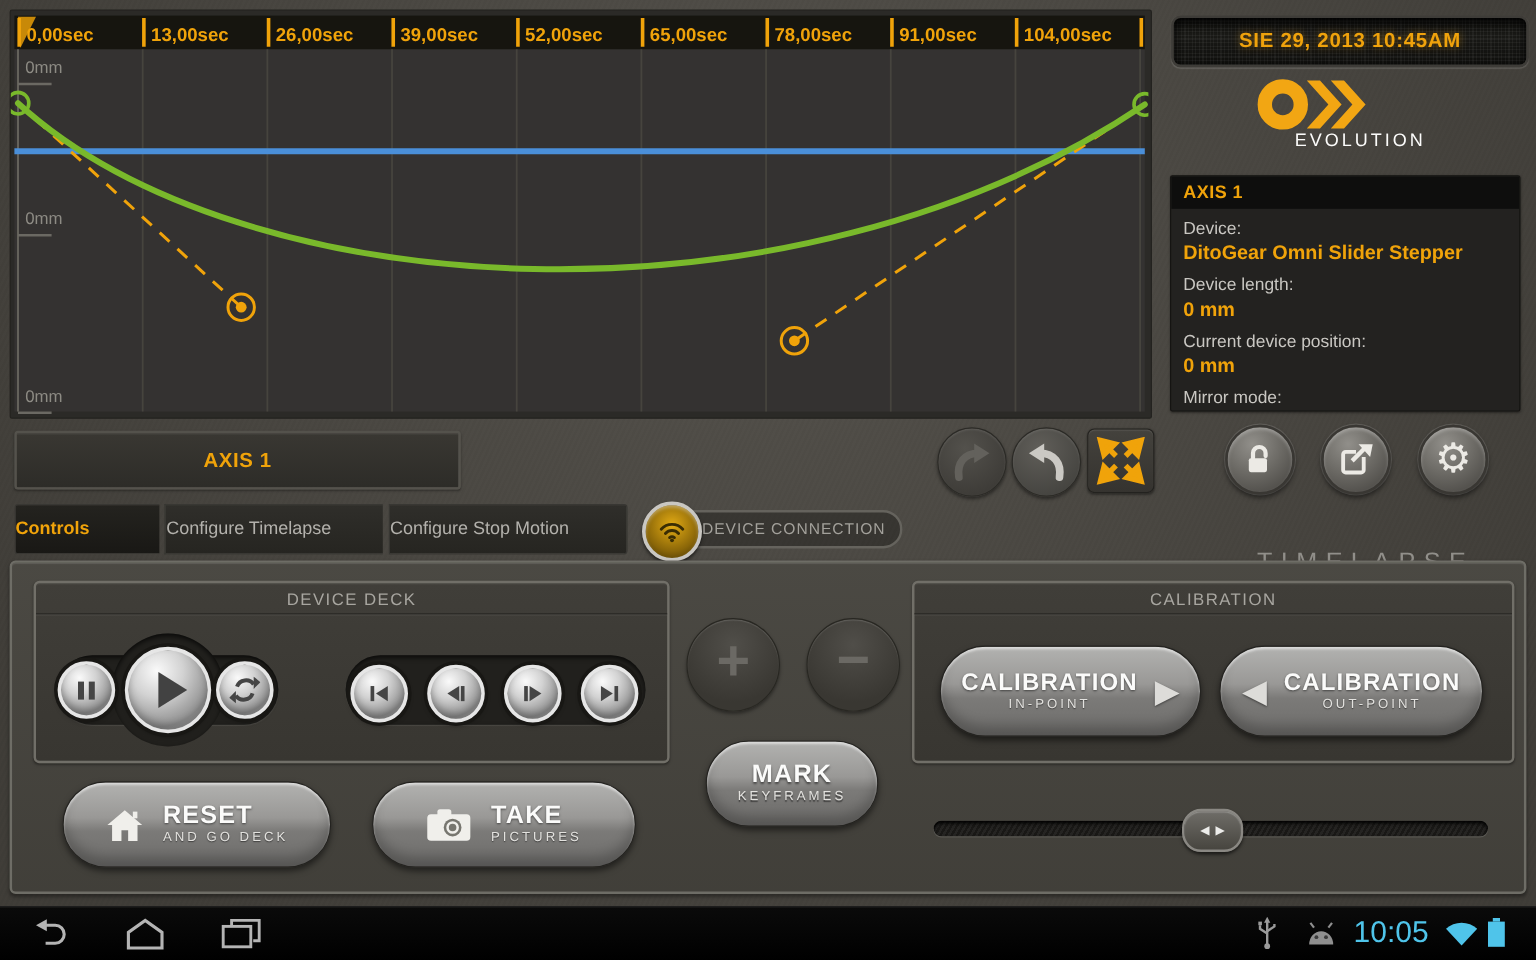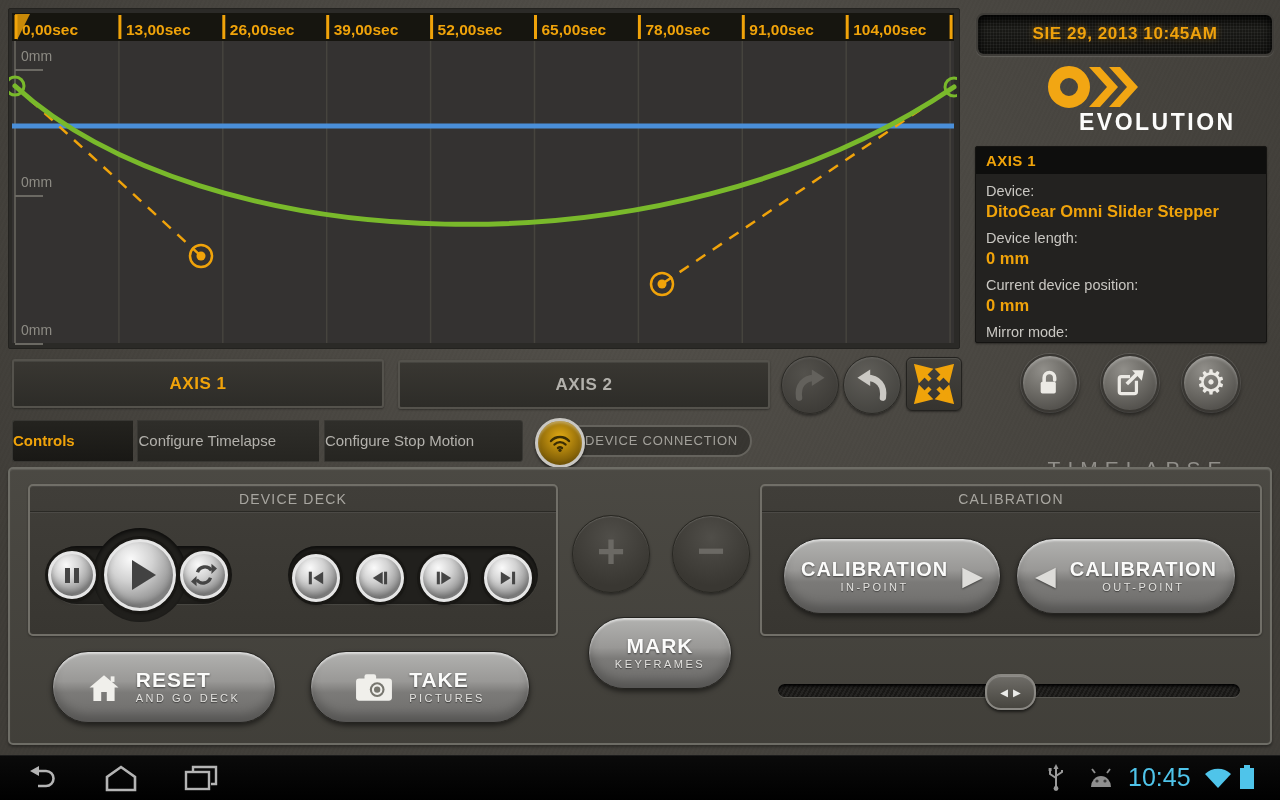--- a/index.html
+++ b/index.html
@@ -18,21 +18,21 @@
 
   
   #clock-lcd{left:976px;top:13px;width:294px;height:39px;border-radius:8px;border:2px solid #3e3c38;
     background:
       repeating-linear-gradient(0deg, rgba(255,255,255,.045) 0 1px, transparent 1px 3px),
       repeating-linear-gradient(90deg, rgba(255,255,255,.045) 0 1px, transparent 1px 3px),
       linear-gradient(#0d0d0b,#191916 35%,#0f0f0d);
     box-shadow:inset 0 3px 8px #000, 0 1px 1px rgba(255,255,255,.14);
     color:#efa20c;font-size:17px;font-weight:700;letter-spacing:.6px;text-align:center;line-height:37px;
     text-shadow:0 0 7px rgba(240,162,12,.45);}
-  #logo-text{left:1079px;top:109px;width:190px;color:#fcfcfb;font-size:23px;letter-spacing:2.5px;font-weight:700;}
+  #logo-text{left:1079px;top:109px;width:190px;color:#fcfcfb;font-size:15px;letter-spacing:2.5px;font-weight:400;}
   #axis-info{left:975px;top:146px;width:290px;height:195px;background:#232220;border:1px solid #151412;border-radius:2px;overflow:hidden;
     box-shadow:0 1px 2px rgba(0,0,0,.4);}
   #axis-info .hd{background:#0e0e0d;height:27px;line-height:27px;padding-left:10px;color:#f0a30a;font-weight:700;font-size:15px;letter-spacing:.4px;}
   #axis-info .lbl{margin:9px 16px 0 10px;color:#c9c7c2;font-size:14.5px;}
   #axis-info .val{margin:3px 0 0 10px;color:#f0a30a;font-size:16.5px;font-weight:700;}
 
   
   .axis-btn{height:45px;border:2px solid #54524c;border-radius:3px;background:linear-gradient(#393732,#2d2c28);
     box-shadow:inset 0 1px 0 rgba(255,255,255,.07), 0 1px 2px rgba(0,0,0,.35);
     text-align:center;line-height:45px;font-size:17px;font-weight:700;letter-spacing:.5px;}
@@ -170,21 +170,20 @@
     <div class="val">DitoGear Omni Slider Stepper</div>
     <div class="lbl">Device length:</div>
     <div class="val">0 mm</div>
     <div class="lbl">Current device position:</div>
     <div class="val">0 mm</div>
     <div class="lbl">Mirror mode:</div>
 
   </div>
 
   <div class="abs axis-btn active" style="left:12px;top:359px;width:368px;">AXIS 1</div>
-  <div class="abs axis-btn idle" style="left:398px;top:360px;width:368px;">AXIS 2</div>
 
   <div class="abs round-s dim" style="left:781px;top:356px;">
     <svg width="40" height="40" viewBox="0 0 44 44">
       <path d="M10 36 C 8 23 15 14 28 14" fill="none" stroke="#63615c" stroke-width="7" stroke-linecap="round"></path>
       <polygon points="24,5 24,23 38,14" fill="#63615c"></polygon>
     </svg>
   </div>
   <div class="abs round-s lit" style="left:843px;top:356px;">
     <svg width="40" height="40" viewBox="0 0 44 44">
       <path d="M34 36 C 36 23 29 14 16 14" fill="none" stroke="#cbc9c4" stroke-width="7" stroke-linecap="round"></path>
@@ -384,21 +383,21 @@
   </div>
   <div class="abs navico" style="left:1085px;top:764px;width:32px;height:28px;">
     <svg width="28" height="22" viewBox="0 0 28 22">
       <path d="M4 20 a10 11 0 0 1 20 0 z" fill="#8f8f8f"></path>
       <line x1="8" y1="6" x2="5" y2="2" stroke="#8f8f8f" stroke-width="1.8"></line>
       <line x1="20" y1="6" x2="23" y2="2" stroke="#8f8f8f" stroke-width="1.8"></line>
       <circle cx="10" cy="14" r="1.6" fill="#3a3a3a"></circle>
       <circle cx="18" cy="14" r="1.6" fill="#3a3a3a"></circle>
     </svg>
   </div>
-  <div class="abs" id="time-text" style="left:1128px;top:763px;">10:45</div>
+  <div class="abs" id="time-text" style="left:1128px;top:763px;">10:05</div>
   <div class="abs navico" style="left:1203px;top:765px;width:30px;height:26px;">
     <svg width="28" height="22" viewBox="0 0 28 22">
       <path d="M14 21 L1 7 A 19 19 0 0 1 27 7 Z" fill="#4fc4ea"></path>
     </svg>
   </div>
   <div class="abs navico" style="left:1238px;top:763px;width:18px;height:28px;">
     <svg width="16" height="26" viewBox="0 0 16 26">
       <rect x="5" y="1" width="6" height="3" fill="#4fc4ea"></rect>
       <rect x="1" y="4" width="14" height="21" fill="#4fc4ea"></rect>
     </svg>

